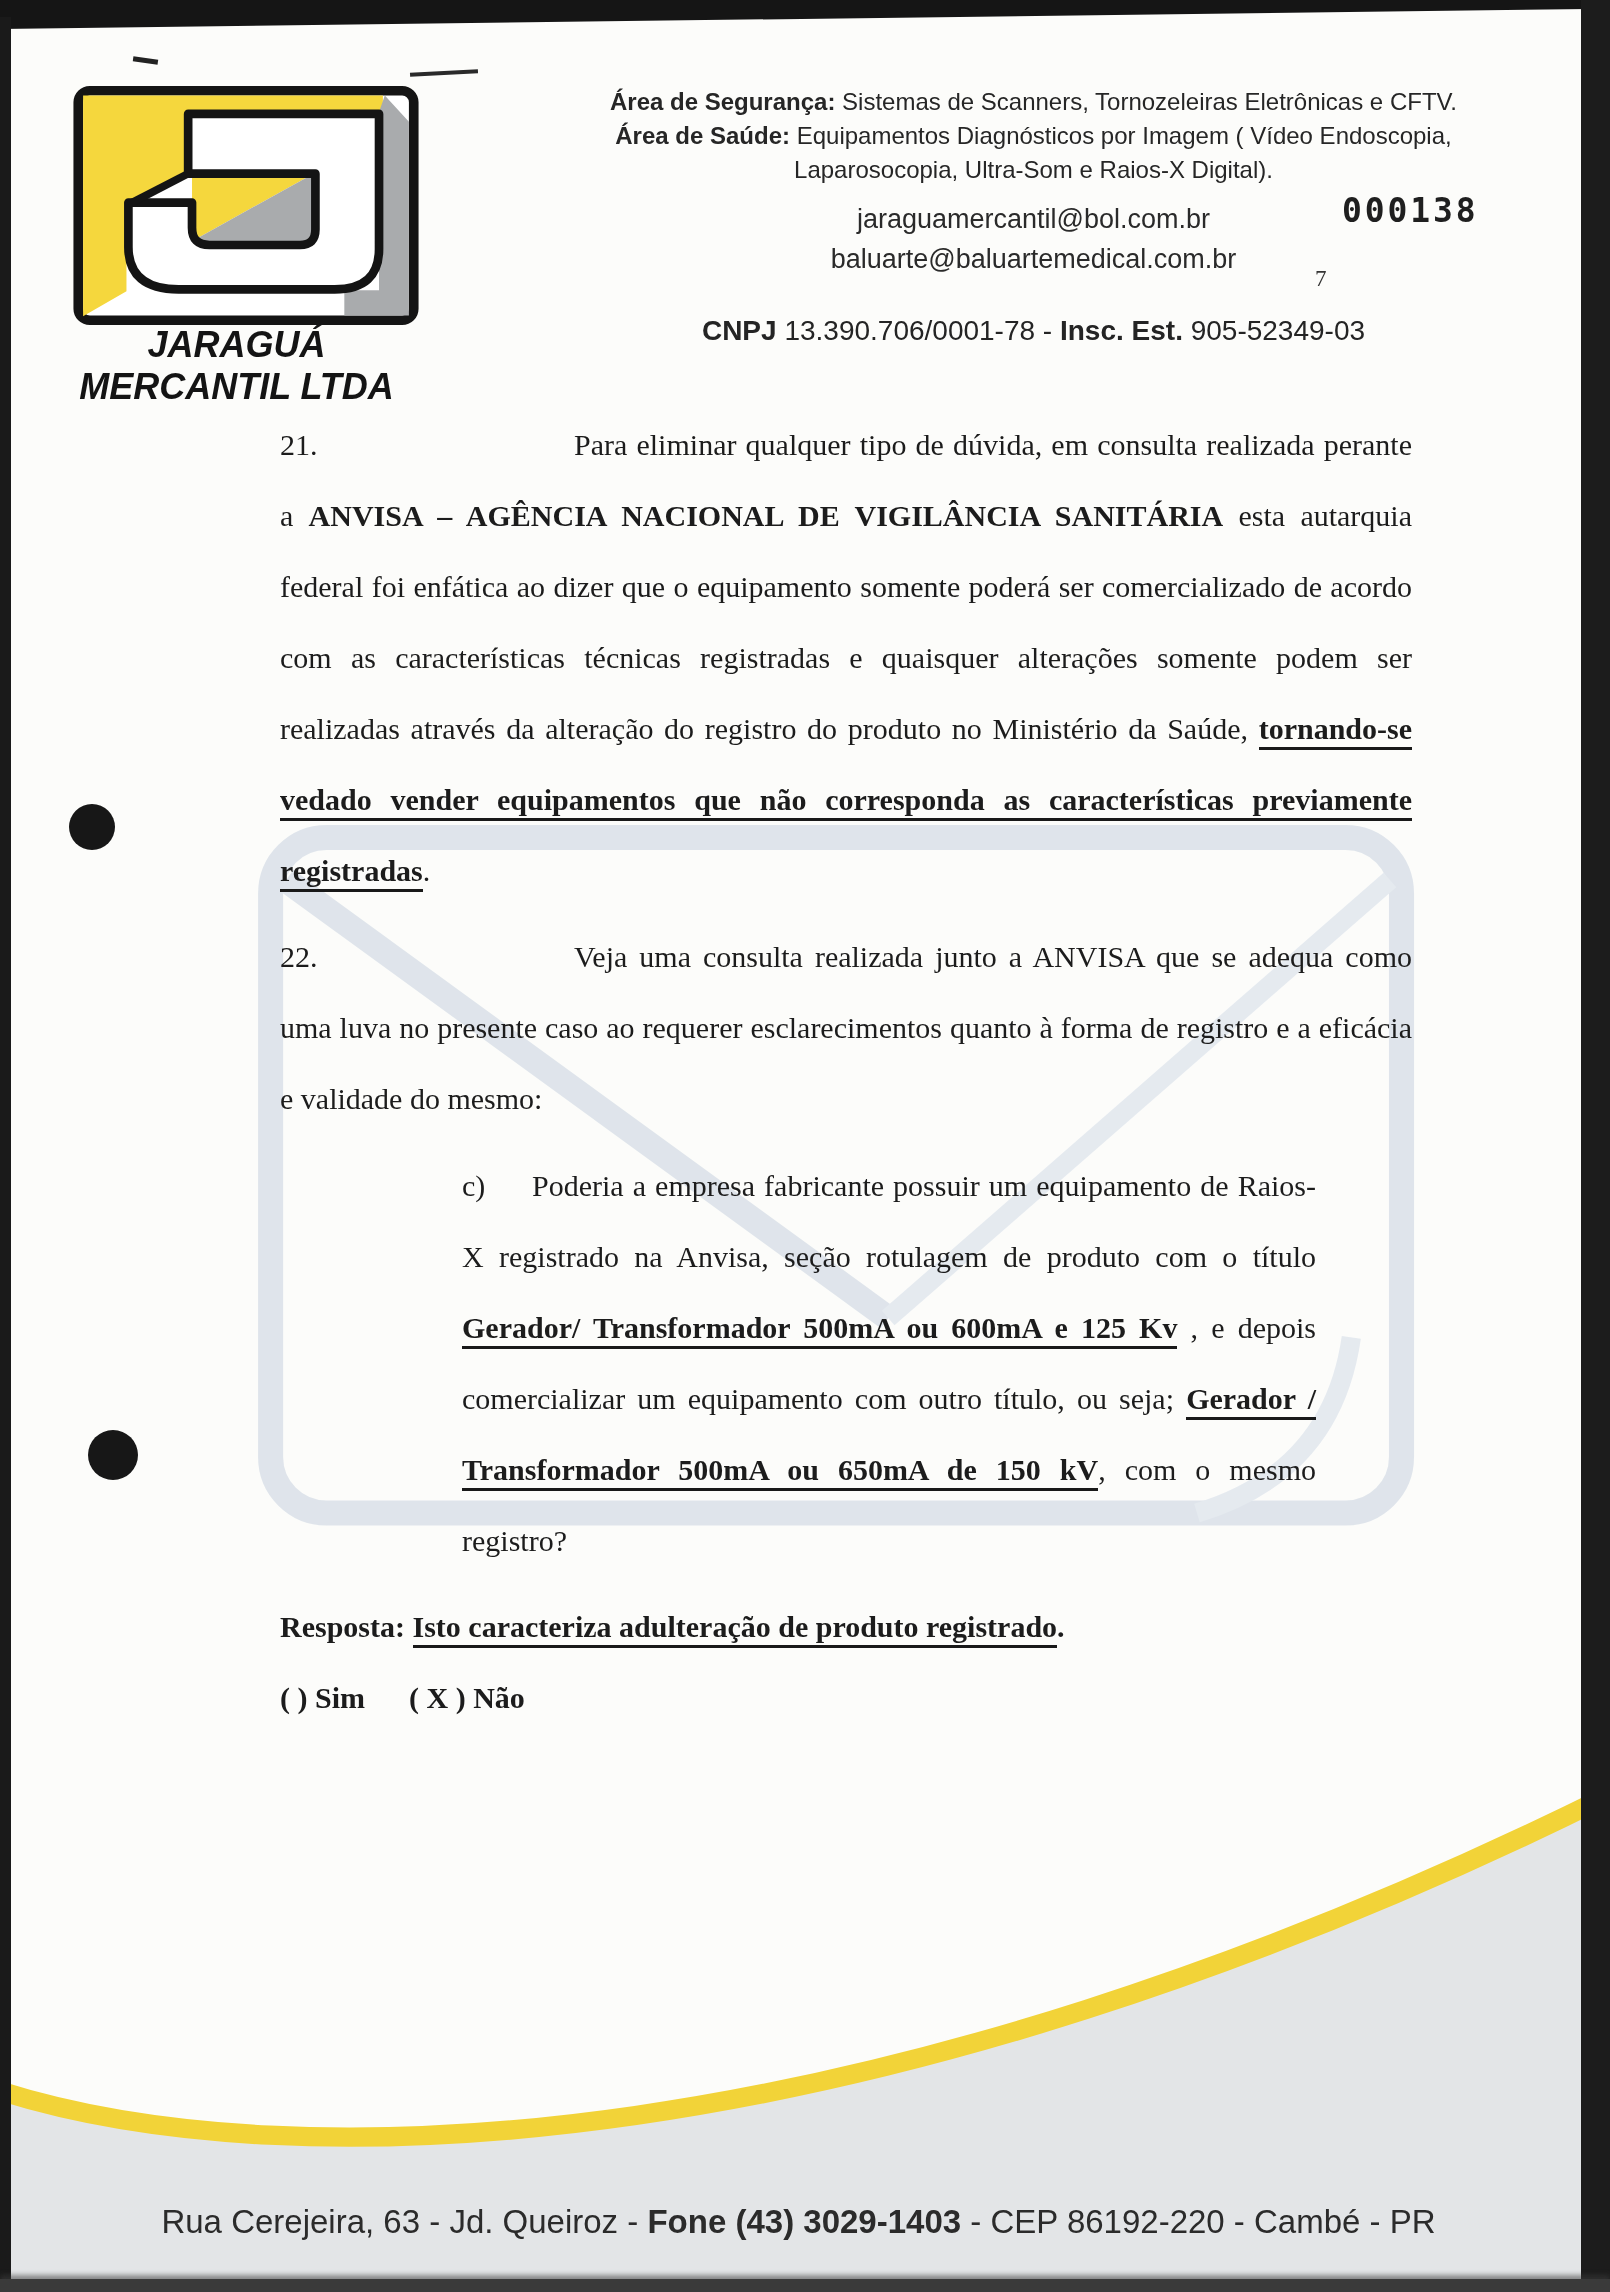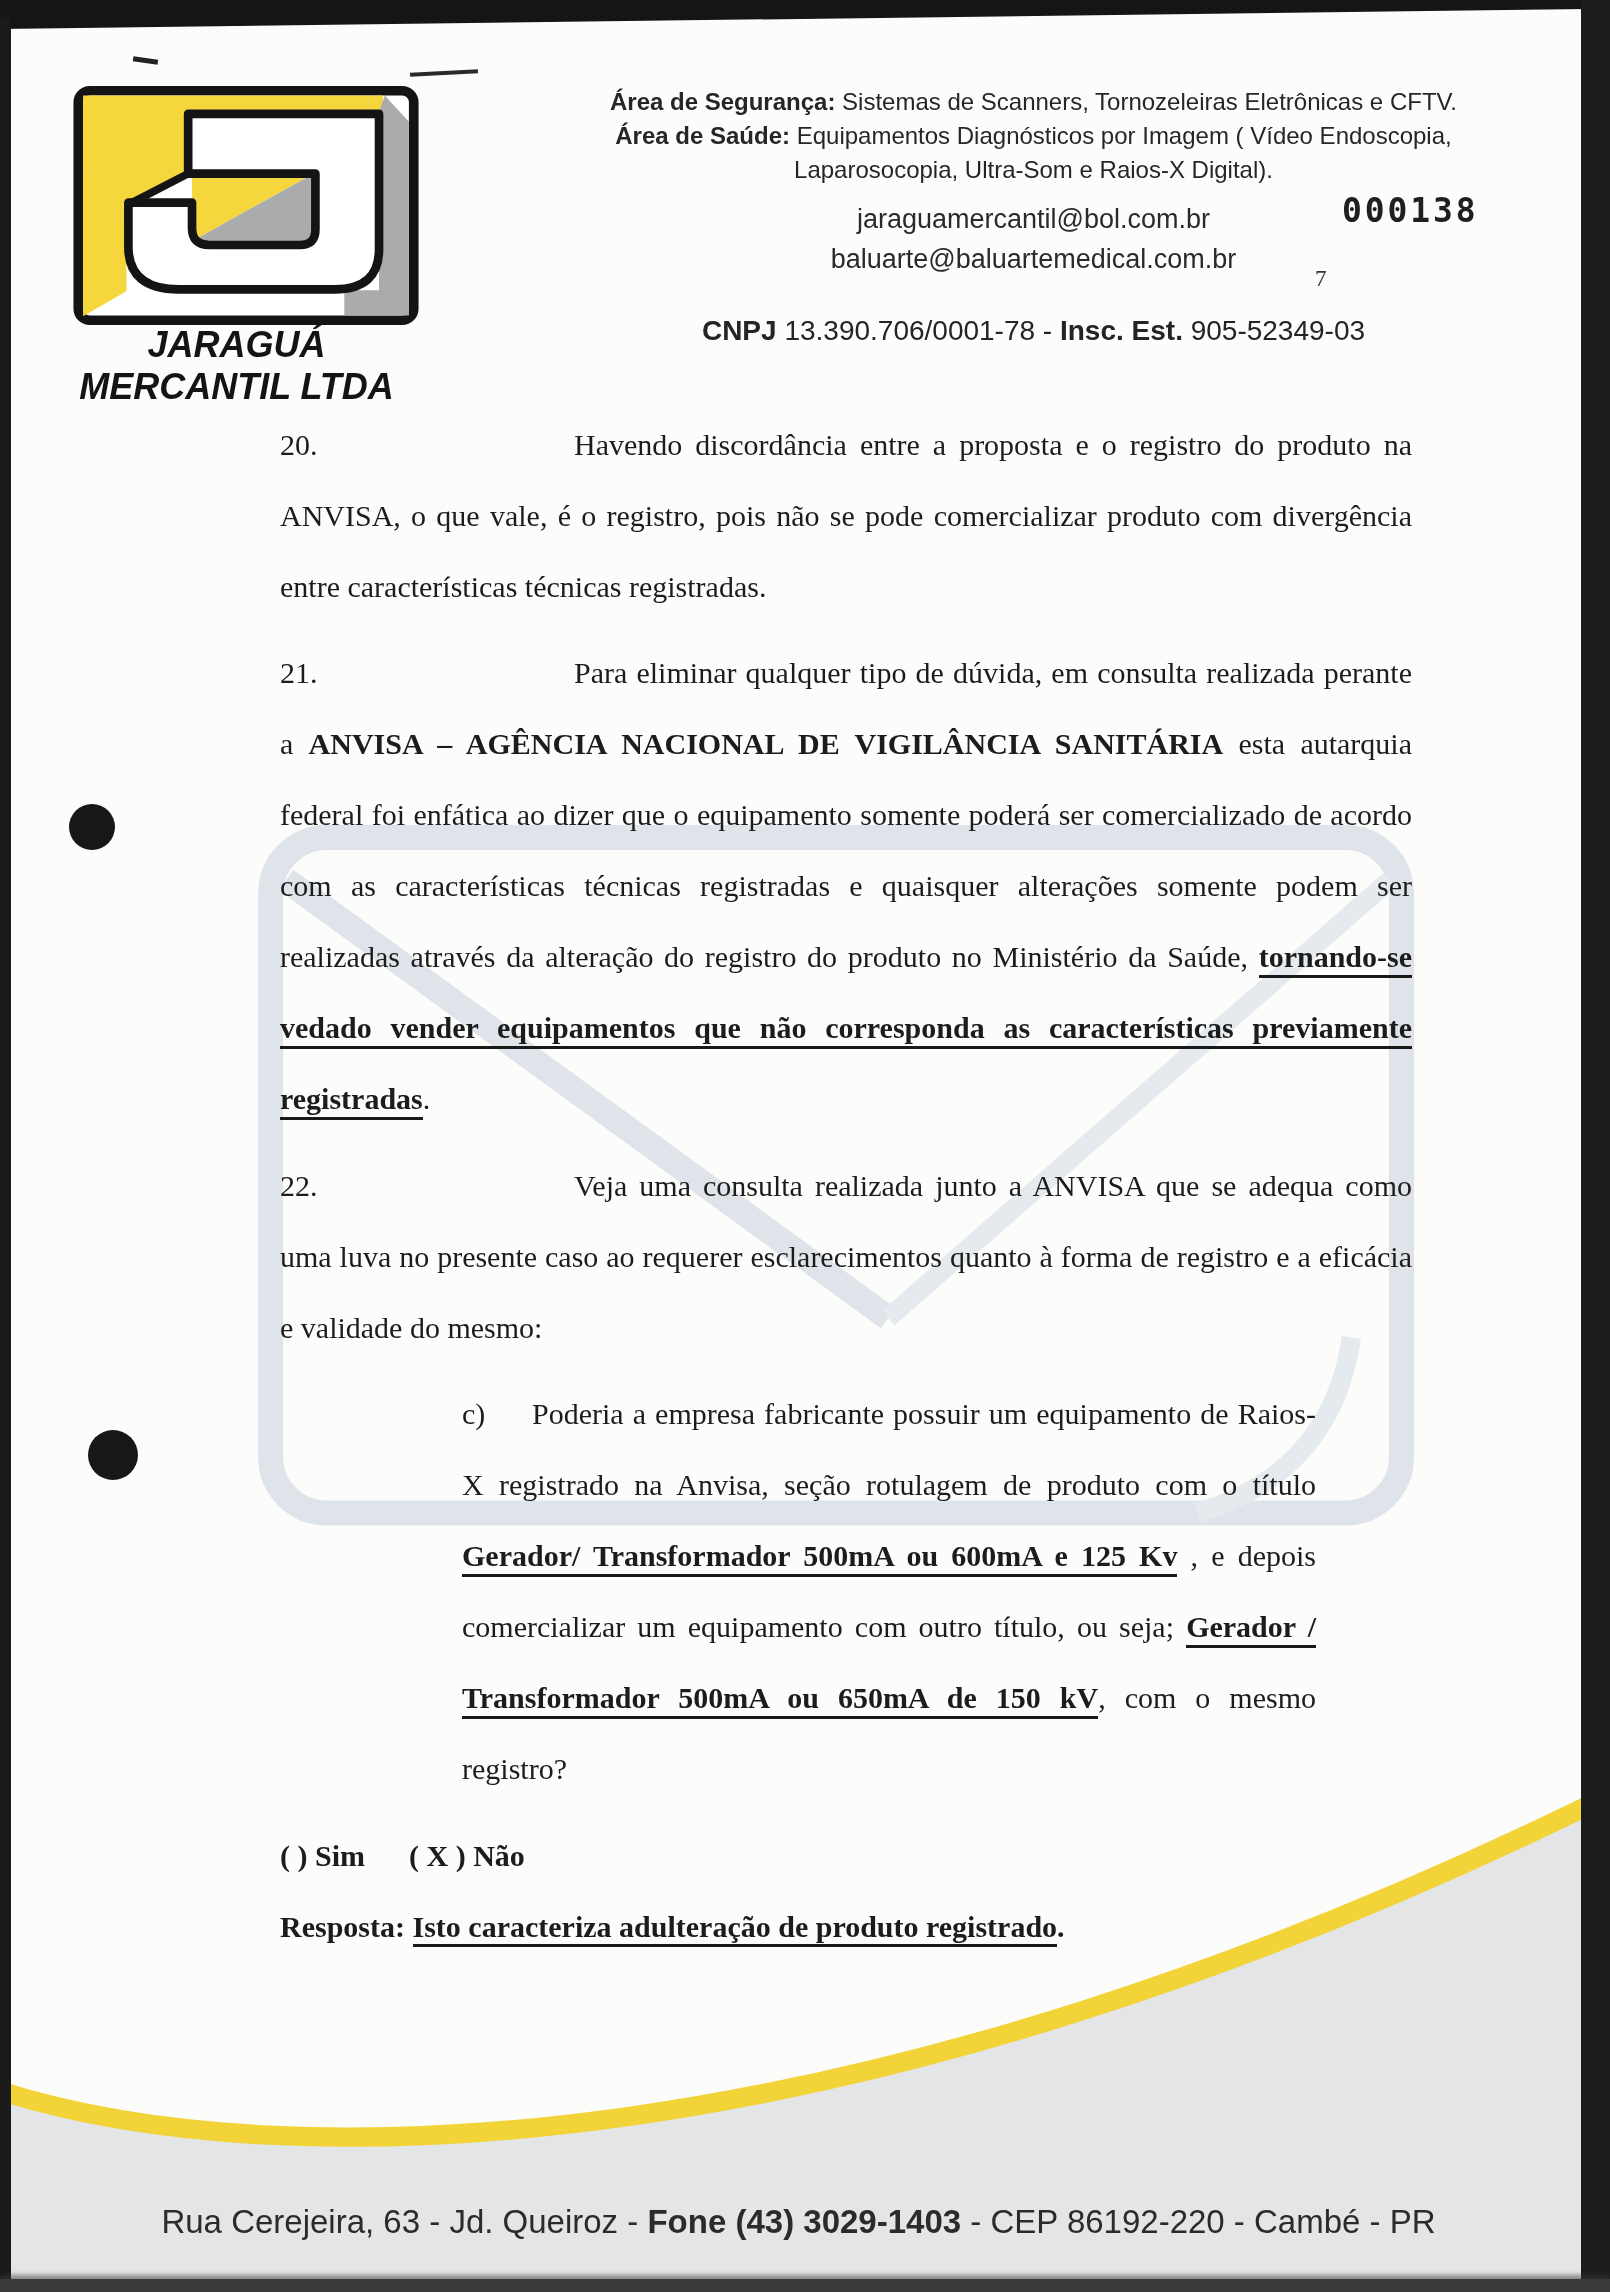--- a/index.html
+++ b/index.html
@@ -108,42 +108,39 @@
 
   <div class="stamp">000138</div>
   <div class="mark7">7</div>
 
   <div class="cnpj">
     <span class="b">CNPJ</span><span> 13.390.706/0001-78 - </span><span class="b">Insc. Est.</span><span> 905-52349-03</span>
   </div>
 
   <div class="body">
 
-    <p class="para">
-      <span class="pnum">20.</span><span>Havendo discordância entre a proposta e o registro do produto na ANVISA, o que vale, é o registro, pois não se pode comercializar produto com divergência entre características técnicas registradas.</span>
-    </p>
 
     <p class="para">
       <span class="pnum">21.</span><span>Para eliminar qualquer tipo de dúvida, em consulta realizada perante a </span><span class="b">ANVISA – AGÊNCIA NACIONAL DE VIGILÂNCIA SANITÁRIA</span><span> esta autarquia federal foi enfática ao dizer que o equipamento somente poderá ser comercializado de acordo com as características técnicas registradas e quaisquer alterações somente podem ser realizadas através da alteração do registro do produto no Ministério da Saúde, </span><span class="b u">tornando-se vedado vender equipamentos que não corresponda as características previamente registradas</span><span>.</span>
     </p>
 
     <p class="para">
       <span class="pnum">22.</span><span>Veja uma consulta realizada junto a ANVISA que se adequa como uma luva no presente caso ao requerer esclarecimentos quanto à forma de registro e a eficácia e validade do mesmo:</span>
     </p>
 
     <p class="para sub">
       <span class="slabel">c)</span><span>Poderia a empresa fabricante possuir um equipamento de Raios-X registrado na Anvisa, seção rotulagem de produto com o título </span><span class="b u">Gerador/ Transformador 500mA ou 600mA e 125 Kv</span><span> , e depois comercializar um equipamento com outro título, ou seja; </span><span class="b u">Gerador / Transformador 500mA ou 650mA de 150 kV</span><span>, com o mesmo registro?</span>
     </p>
 
     <p class="para sub noindent">
-      <span class="b">( ) Sim</span><span class="simgap"></span><span class="b">( X ) Não</span>
+      <span class="b">Resposta: </span><span class="b u">Isto caracteriza adulteração de produto registrado</span><span class="b">.</span>
     </p>
 
     <p class="para sub noindent">
-      <span class="b">Resposta: </span><span class="b u">Isto caracteriza adulteração de produto registrado</span><span class="b">.</span>
+      <span class="b">( ) Sim</span><span class="simgap"></span><span class="b">( X ) Não</span>
     </p>
 
 
   </div>
 
   <div class="footer">
     <span>Rua Cerejeira, 63 - Jd. Queiroz - </span><span class="b">Fone (43) 3029-1403</span><span> - CEP 86192-220 - Cambé - PR</span>
   </div>
 
 </div>

